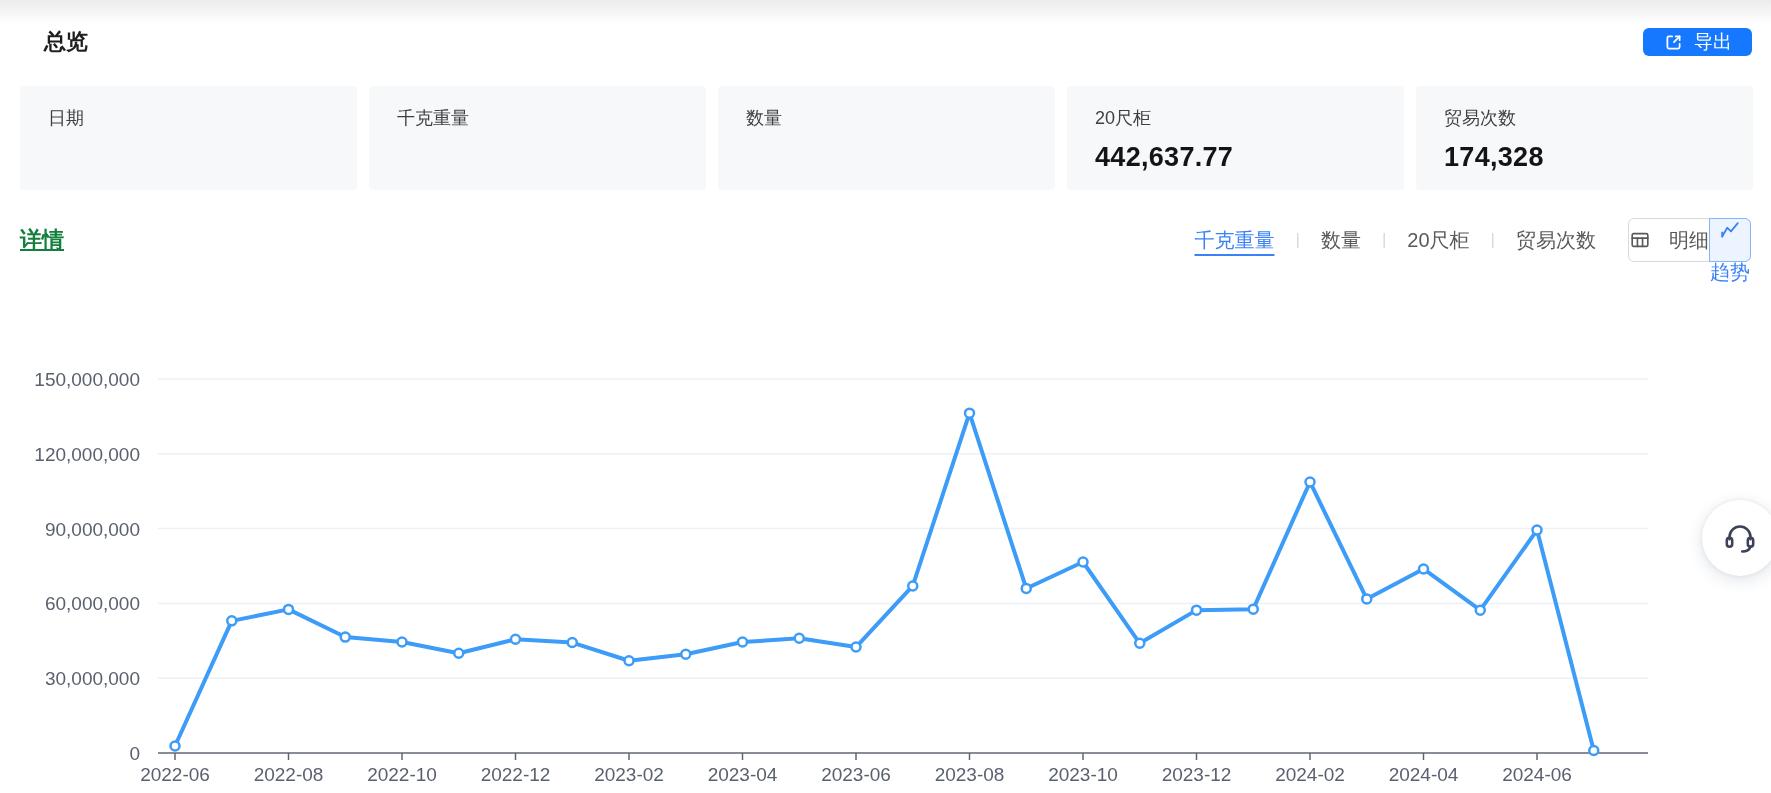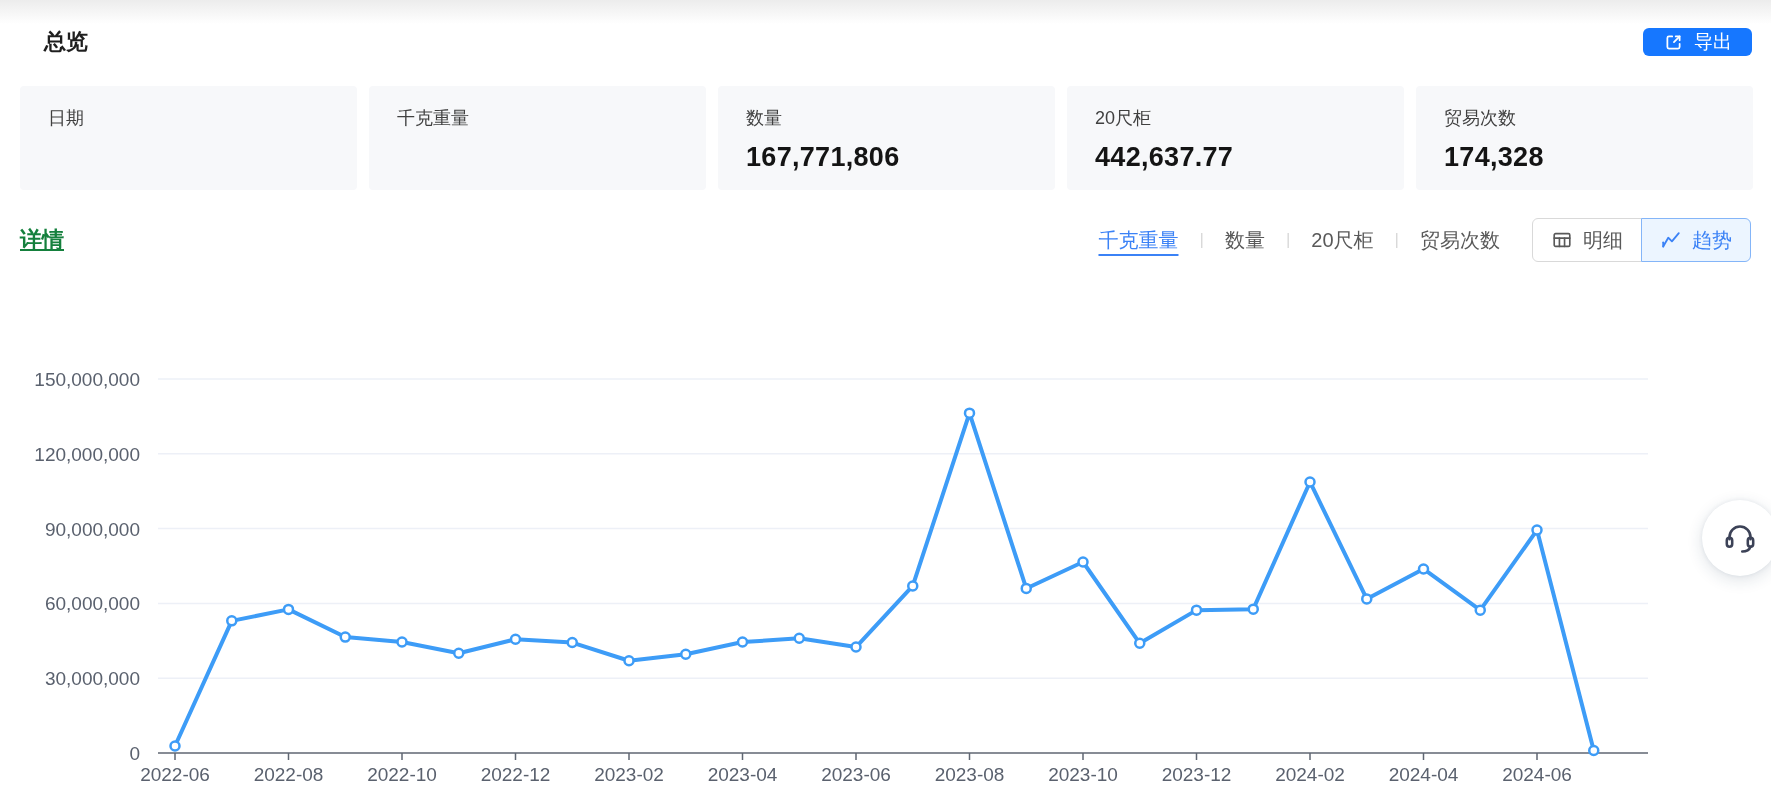--- a/index.html
+++ b/index.html
@@ -29,25 +29,25 @@
                  display:flex; align-items:center; }
   .details-title { font-size:22px; font-weight:bold; color:#15803d;text-decoration:underline; }
   .metric-tabs { margin-left:auto; display:flex; align-items:center; margin-right:30px; }
   .metric-tab { font-size:20px; color:#595959; cursor:pointer; background:none; border:none;
                 font-family:inherit; padding:0 2px; }
   .metric-tab.active { color:#3b82f6; text-decoration:underline; text-underline-offset:7px;
                        text-decoration-thickness:2px; }
   .tab-sep { color:#d9d9d9; font-size:17px; margin:0 19px; user-select:none; }
 
   .view-toggle { display:flex; }
-  .toggle-btn { display:flex; align-items:center; gap:10px; font-size:20px; color:#595959;
-                background:#fff; border:1px solid #d9d9d9; height:44px; padding:0 18px;
+  .toggle-btn { display:flex; align-items:center; gap:18px; font-size:20px; color:#595959;
+                background:#fff; border:1px solid #d9d9d9; height:44px; padding:0 0;
                 cursor:pointer; font-family:inherit; }
   .toggle-btn.left  { border-radius:6px 0 0 6px; }
-  .toggle-btn.right { border-radius:0 6px 6px 0; margin-left:-1px; }
+  .toggle-btn.right { border-radius:0 6px 6px 0; margin-left:-1px;flex-direction:column; }
   .toggle-btn.active { background:#ecf5ff; border:1px solid #84b5f8; color:#3b82f6; position:relative; z-index:1; }
   .toggle-btn svg { display:block; }
 
   
   .chart-area { position:absolute; top:300px; left:0; width:1771px; height:493px; }
   .chart-area svg text { font-family:"Liberation Sans","DejaVu Sans",sans-serif; }
 
   
   .support-btn { position:absolute; top:500px; left:1702px; width:76px; height:76px;
                  border-radius:50%; background:#fff; border:none; cursor:pointer;
@@ -76,21 +76,20 @@
 
   <div class="cards">
     <div class="card">
       <div class="card-label">日期</div>
     </div>
     <div class="card">
       <div class="card-label">千克重量</div>
     </div>
     <div class="card">
       <div class="card-label">数量</div>
-      <div class="card-value">167,771,806</div>
     </div>
     <div class="card">
       <div class="card-label">20尺柜</div>
       <div class="card-value">442,637.77</div>
     </div>
     <div class="card">
       <div class="card-label">贸易次数</div>
       <div class="card-value">174,328</div>
     </div>
   </div>

